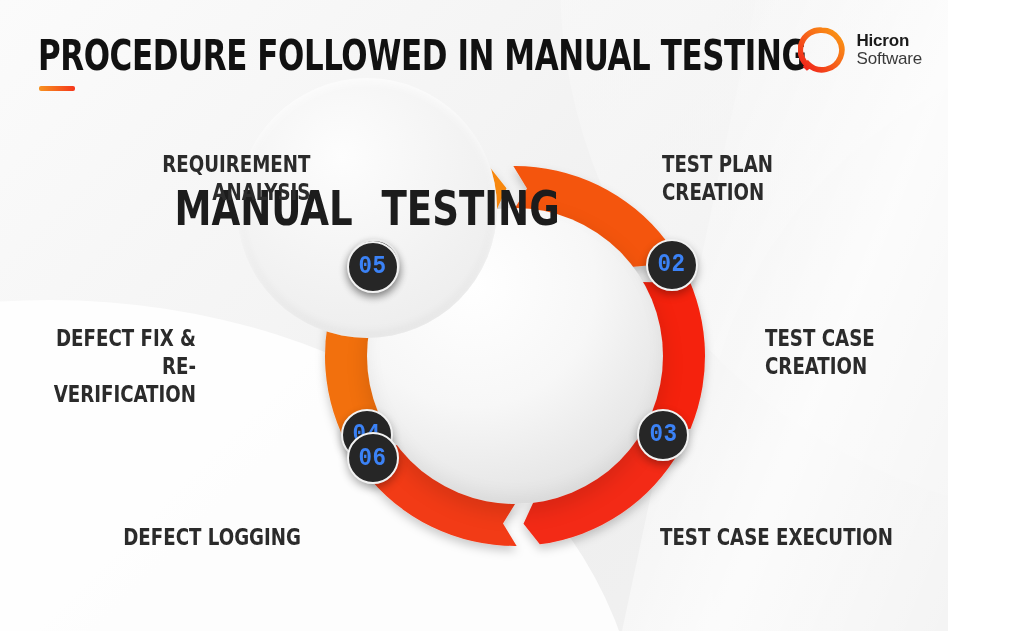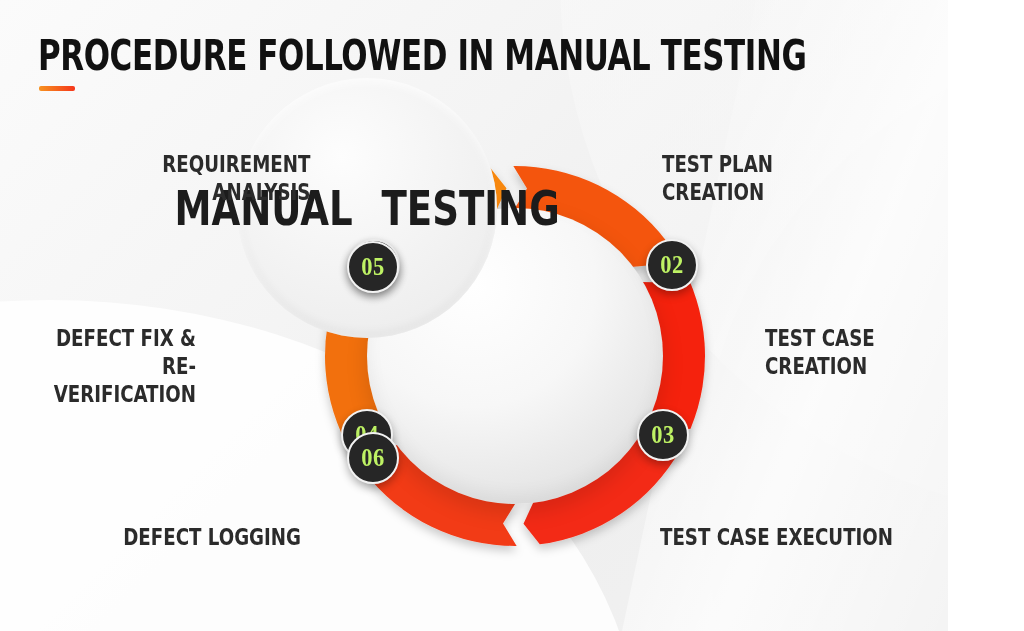--- a/index.html
+++ b/index.html
@@ -84,22 +84,22 @@
     background:linear-gradient(90deg,#F79320 0%,#F5361B 100%);
   }
 
   
   .badge{
     position:absolute; width:52px; height:52px; border-radius:50%;
     background:#262626;
     border:2px solid #f2f2f2;
     box-shadow:0 4px 9px rgba(0,0,0,.30);
     display:flex; align-items:center; justify-content:center;
-    color:#bef264;
-    font-family:Liberation Serif, serif;
+    color:#3b82f6;
+    font-family:Liberation Mono, monospace;
     font-weight:700; font-size:25px; letter-spacing:.5px;
   }
   .badge span{ transform:scaleX(.9); display:block; }
 
   
   .label{
     position:absolute;
     font-family:"Liberation Sans Narrow","DejaVu Sans Condensed","Liberation Sans", sans-serif;
     font-weight:700; font-size:23px; line-height:28px;
     color:#2b2b2b; white-space:pre-line;
@@ -113,20 +113,36 @@
 <div class="canvas">
 
   <div class="bg-swoosh bg-swoosh-tr"></div>
   <div class="bg-swoosh bg-swoosh-r"></div>
   <div class="bg-band"></div>
   <div class="bg-swoosh bg-swoosh-bl"></div>
 
   <div class="title">PROCEDURE FOLLOWED IN MANUAL TESTING</div>
   <div class="title-rule"></div>
 
+  <div class="logo">
+    <svg class="logo-mark" viewBox="0 0 48 48">
+      <defs>
+        <linearGradient id="lg" x1="1" y1="0" x2="0" y2="1">
+          <stop offset="0%" stop-color="#FB9A12"></stop>
+          <stop offset="45%" stop-color="#F7691A"></stop>
+          <stop offset="100%" stop-color="#EF1B1B"></stop>
+        </linearGradient>
+      </defs>
+      <path d="M24 4.2 A19.8 19.8 0 1 1 10.2 38.2 L7.2 42.6 L10.6 40.0 A19.8 19.8 0 0 1 24 4.2 Z" fill="none" stroke="url(#lg)" stroke-width="5.6" stroke-linecap="round"></path>
+    </svg>
+    <div class="logo-text">
+      <div class="logo-l1">Hicron</div>
+      <div class="logo-l2">Software</div>
+    </div>
+  </div>
 
   <div class="wheel">
     <svg viewBox="0 0 460 460">
       <defs>
         <filter id="ringShadow" x="-25%" y="-25%" width="150%" height="150%">
           <feDropShadow dx="0" dy="5" stdDeviation="5" flood-color="#000" flood-opacity="0.20"></feDropShadow>
         </filter>
       </defs>
       <g id="segments" filter="url(#ringShadow)">
           <path d="M 64.63241777141906 136.43952358034124 A 190 190 0 0 1 205.20002347819025 41.625476338976 L 221.50038606711215 62.21514799305672 L 210.9431759358725 85.24905023942367 A 146 146 0 0 0 102.92806839277465 158.1061602248938 L 90.88586378342094 135.81264891337537 Z" fill="#F7870F"></path>

